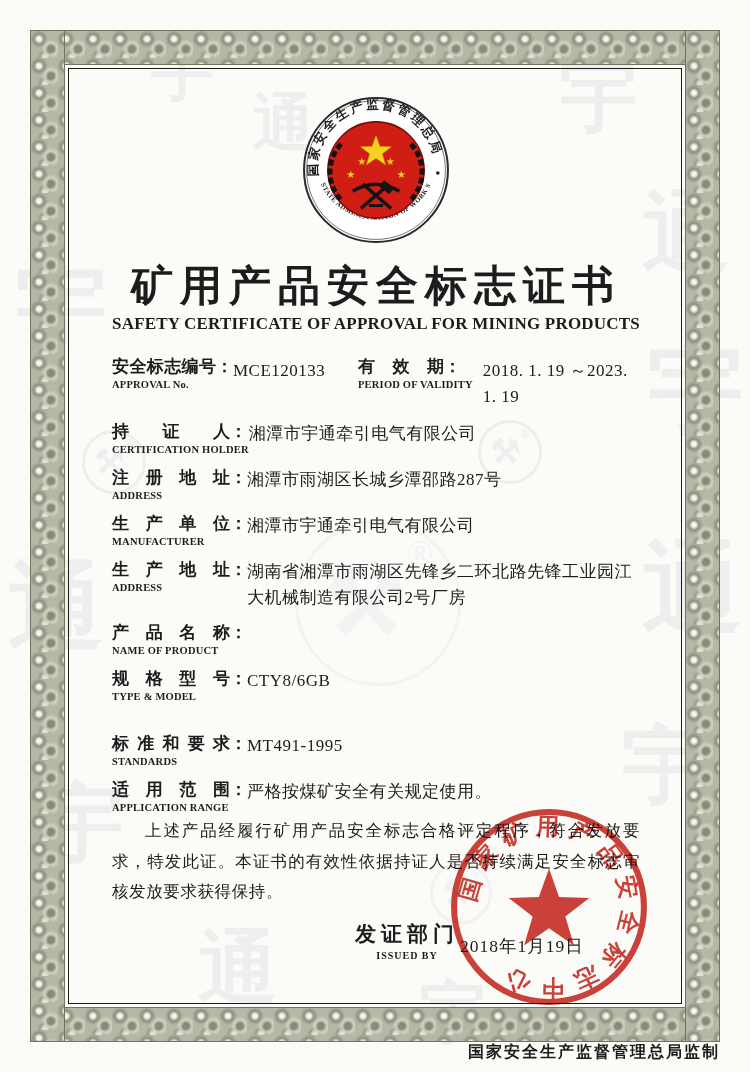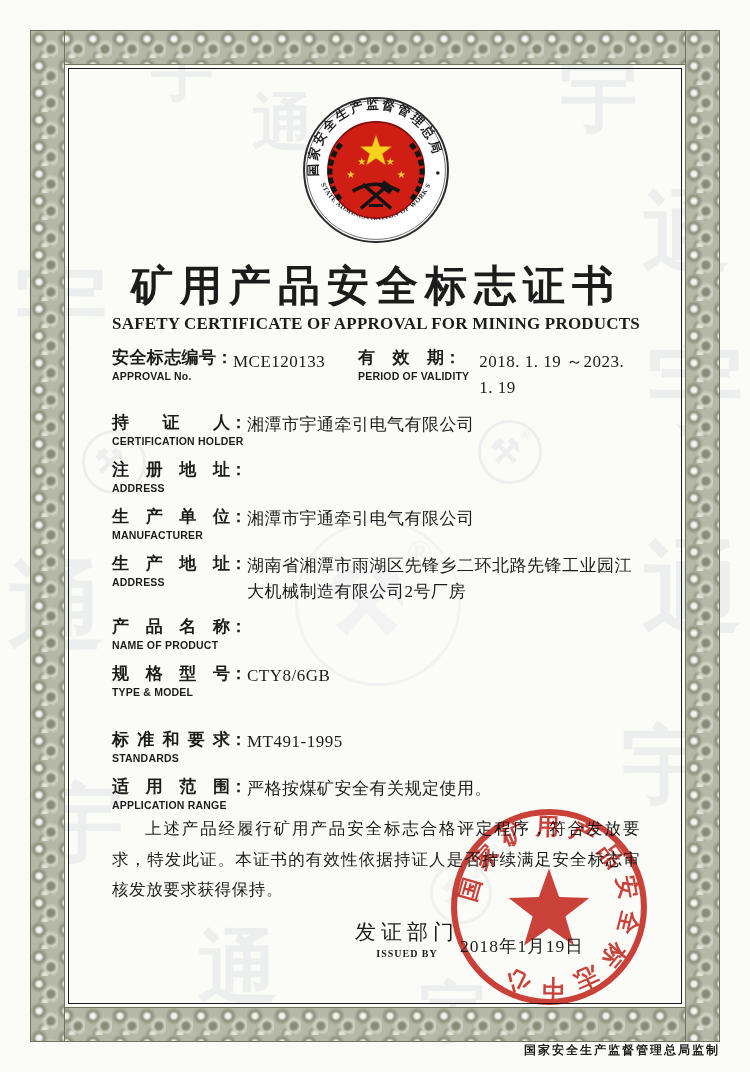--- a/index.html
+++ b/index.html
@@ -25,35 +25,35 @@
              border:1.5px solid #1b1b1b;z-index:2;pointer-events:none;}
   
   .content{position:absolute;top:72px;left:72px;right:72px;bottom:72px;z-index:3;padding:12px 38px 0 40px;}
   .emblem-wrap{text-align:center;margin-top:10px;}
   .cert-title{margin-top:8px;text-align:center;font-size:42px;font-weight:bold;letter-spacing:7px;white-space:nowrap;}
   .cert-subtitle{margin-top:0;text-align:center;font-size:17px;font-weight:bold;letter-spacing:.2px;white-space:nowrap;}
   .frow{display:flex;align-items:flex-start;margin-top:11px;}
   .lblstack{flex:none;}
   .zh-lbl{display:inline-block;font-size:17px;font-weight:bold;text-align:justify;text-align-last:justify;vertical-align:top;}
   .colon{font-size:17px;font-weight:bold;}
-  .en-lbl{font-size:10.5px;font-weight:bold;letter-spacing:.2px;white-space:nowrap;margin-top:1px;font-family:Liberation Sans, sans-serif;}
+  .en-lbl{font-size:10.5px;font-weight:bold;letter-spacing:.2px;white-space:nowrap;margin-top:1px;font-family:Liberation Serif, serif;}
   .fval{font-size:17px;padding-top:1px;letter-spacing:.5px;line-height:1.5;}
   .w118{width:118px;}
   .w98{width:86px;}
   .topcol-left{width:246px;display:flex;}
   .topcol-right{display:flex;flex:1;justify-content:center;}
   .gap-std{margin-top:30px;}
   .statement{margin-top:3px;font-size:16.5px;line-height:1.85;text-indent:2em;letter-spacing:.6px;text-align:justify;}
   .issuedby{margin-top:12px;width:180px;margin-left:205px;text-align:center;}
-  .issuedby .zh{font-size:21px;font-weight:normal;letter-spacing:5px;}
+  .issuedby .zh{font-size:21px;font-weight:bold;letter-spacing:5px;}
   .issuedby .en{font-size:10px;font-weight:bold;letter-spacing:1px;margin-top:2px;}
   .seal{position:absolute;left:448px;top:806px;width:202px;height:202px;z-index:5;
         mix-blend-mode:multiply;opacity:.88;pointer-events:none;}
   .issue-date{position:absolute;left:460px;top:934px;z-index:6;font-size:17.5px;letter-spacing:1px;}
-  .footer{position:absolute;right:30px;top:1042px;z-index:4;font-size:12px;font-weight:bold;letter-spacing:2px;}
+  .footer{position:absolute;right:30px;top:1042px;z-index:4;font-size:16px;font-weight:bold;letter-spacing:2px;}
 </style>
 </head>
 <body>
 
 <div class="wm" style="left:150px;top:40px;font-size:64px">宇</div>
 <div class="wm" style="left:252px;top:92px;font-size:62px">通</div>
 <div class="wm" style="left:560px;top:58px;font-size:78px">宇</div>
 <div class="wm" style="left:642px;top:190px;font-size:88px">通</div>
 <div class="wm" style="left:16px;top:262px;font-size:92px">宇</div>
 <div class="wm" style="left:648px;top:342px;font-size:96px">宇</div>
@@ -124,21 +124,21 @@
         <path d="M88,89 L60,113" stroke-width="3.5"></path>
         <path d="M83,85 l10,8 l-5,6 l-10,-8 z" fill="#141414" stroke="none"></path>
         <path d="M68,110 h14" stroke-width="3"></path>
       </g>
     </svg>
   </div>
 
   <div class="cert-title">矿用产品安全标志证书</div>
   <div class="cert-subtitle">SAFETY CERTIFICATE OF APPROVAL FOR MINING PRODUCTS</div>
 
-  <div class="frow" style="margin-top:12px">
+  <div class="frow" style="margin-top:21px">
     <div class="topcol-left">
       <div class="lblstack">
         <span class="zh-lbl" style="width:104px">安全标志编号</span><span class="colon">：</span>
         <div class="en-lbl">APPROVAL No.</div>
       </div>
       <div class="fval" style="padding-top:3px">MCE120133</div>
     </div>
     <div class="topcol-right">
       <div class="lblstack">
         <span class="zh-lbl w98">有效期</span><span class="colon">：</span>
@@ -154,20 +154,21 @@
       <div class="en-lbl">CERTIFICATION HOLDER</div>
     </div>
     <div class="fval">湘潭市宇通牵引电气有限公司</div>
   </div>
 
   <div class="frow">
     <div class="lblstack">
       <span class="zh-lbl w118">注册地址</span><span class="colon">：</span>
       <div class="en-lbl">ADDRESS</div>
     </div>
+    <div class="fval">湘潭市雨湖区长城乡潭邵路287号</div>
   </div>
 
   <div class="frow">
     <div class="lblstack">
       <span class="zh-lbl w118">生产单位</span><span class="colon">：</span>
       <div class="en-lbl">MANUFACTURER</div>
     </div>
     <div class="fval">湘潭市宇通牵引电气有限公司</div>
   </div>
 

